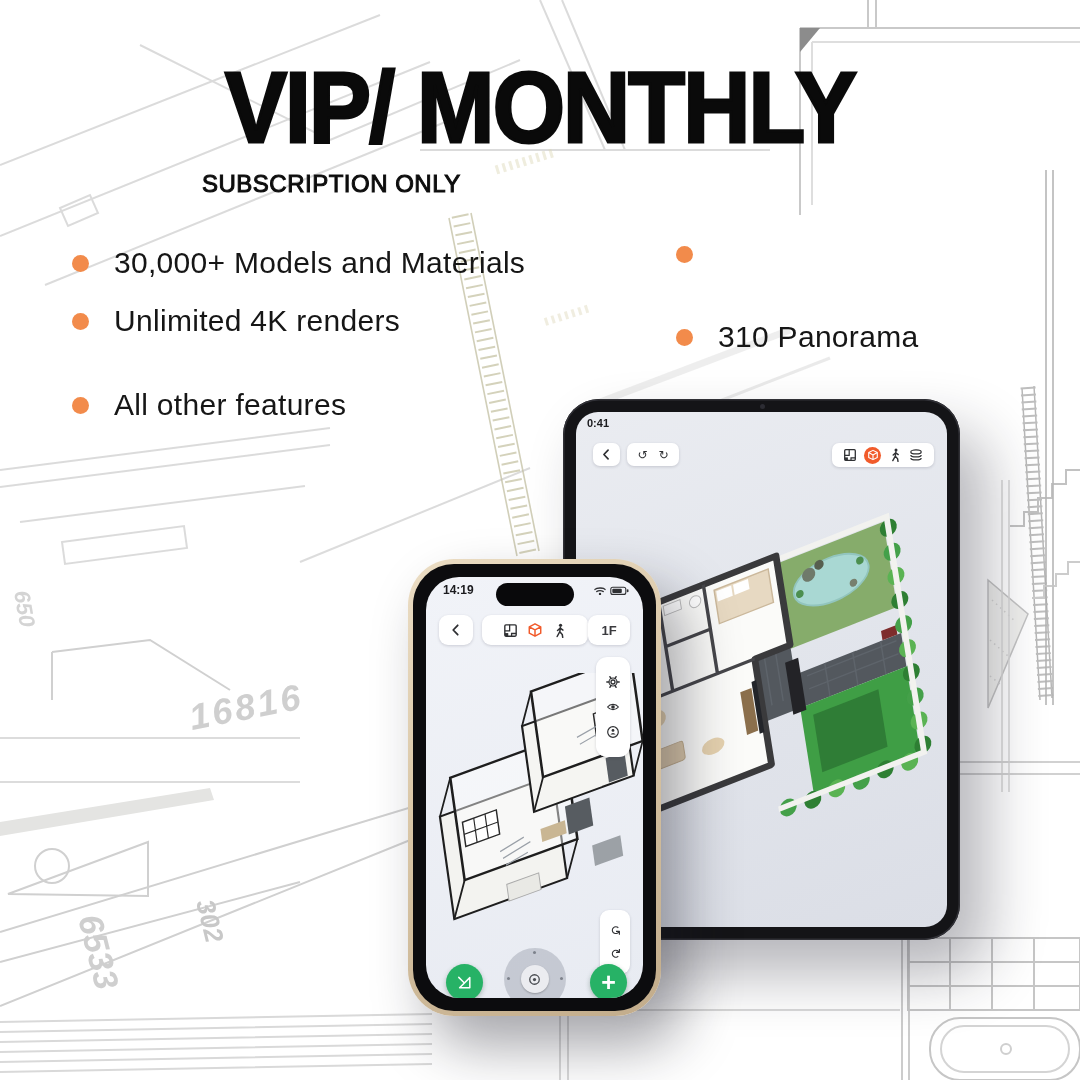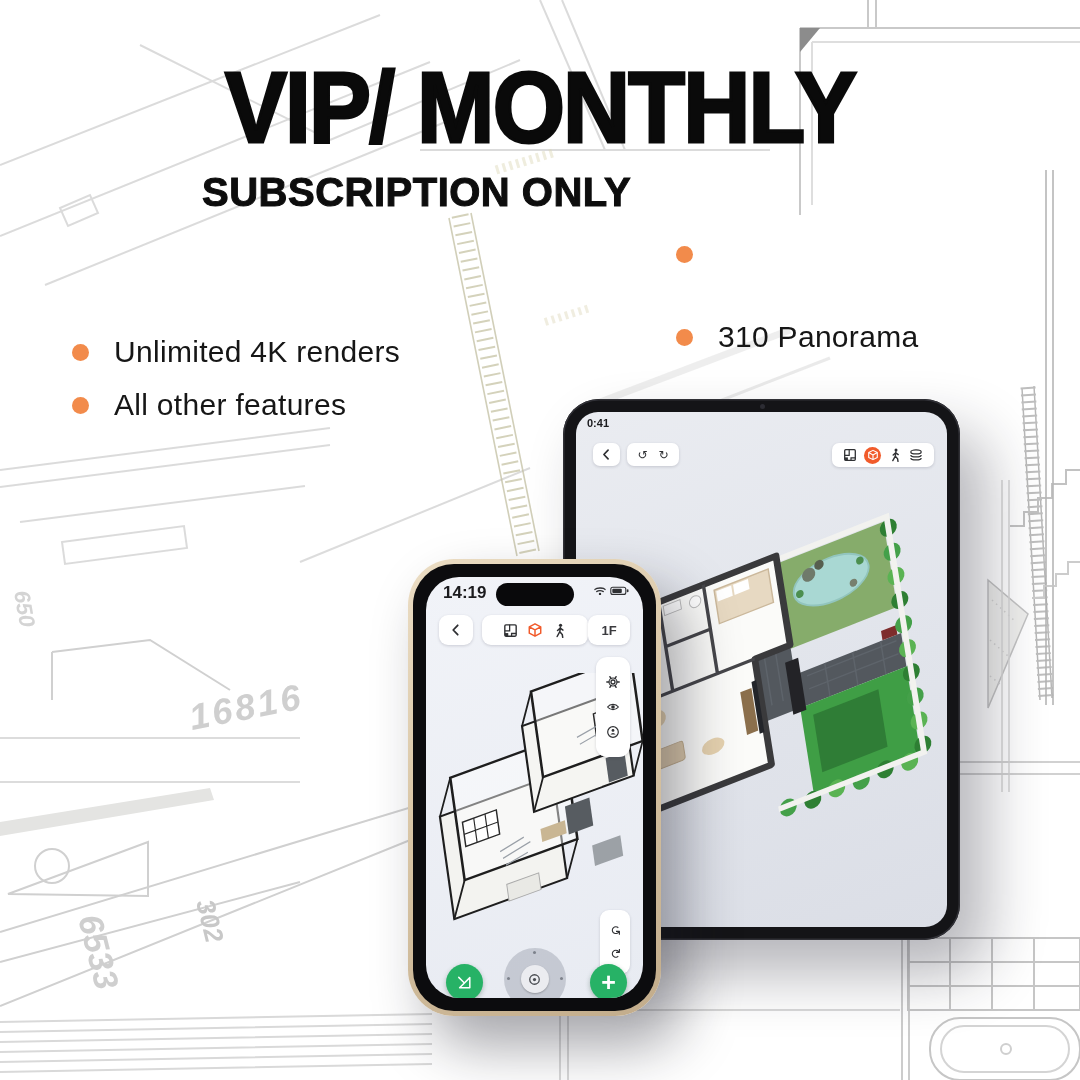--- a/index.html
+++ b/index.html
@@ -3,21 +3,21 @@
 <meta charset="utf-8">
 <style>
   html,body{margin:0;padding:0;background:#fff;}
   .canvas{position:relative;width:1080px;height:1080px;overflow:hidden;background:#ffffff;
           font-family:"Liberation Sans",sans-serif;}
   .abs{position:absolute;}
   
   .title{position:absolute;top:54px;left:0;width:1080px;text-align:center;
          font-size:101px;font-weight:bold;letter-spacing:-2px;color:#0a0a0a;line-height:1.05;
          -webkit-text-stroke:3px #0a0a0a;transform:scaleX(.92);}
-  .subtitle{position:absolute;left:202px;top:170px;font-size:40px;font-weight:bold;
+  .subtitle{position:absolute;left:202px;top:170px;font-size:24px;font-weight:normal;
             letter-spacing:.5px;color:#0d0d0d;-webkit-text-stroke:1px #0d0d0d;}
   
   .feature{position:absolute;display:flex;align-items:center;gap:25px;font-size:30px;
            color:#161616;letter-spacing:.3px;}
   .dot{width:17px;height:17px;border-radius:50%;flex:none;background:#F28B4B;}
   
   .tablet{position:absolute;left:563px;top:399px;width:397px;height:541px;background:#141417;
           border-radius:36px;box-shadow:26px 34px 60px rgba(25,25,40,.32), inset 0 0 0 1.5px #303036;z-index:1;}
   .tab-cam{position:absolute;left:50%;top:5px;width:5px;height:5px;margin-left:-2px;border-radius:50%;background:#2c2c33;}
   .tablet-screen{position:absolute;left:13px;top:13px;right:13px;bottom:13px;border-radius:22px;
@@ -31,21 +31,21 @@
                 background:linear-gradient(165deg,#F1F3F8,#E8EBF2);}
   .island{position:absolute;left:50%;transform:translateX(-50%);top:6px;width:78px;height:23px;
           border-radius:12px;background:#09090b;}
   
   .chip{position:absolute;background:#ffffff;border-radius:9px;box-shadow:0 1px 3px rgba(40,40,60,.18);
         display:flex;align-items:center;justify-content:center;}
   .time{position:absolute;font-weight:bold;color:#1b1b1e;text-align:right;}
   .icon{display:flex;align-items:center;justify-content:center;color:#2F3033;}
   .glyph{font-family:"DejaVu Sans",sans-serif;color:#2F3033;}
   
-  .p-time{left:17px;top:6px;font-size:17px;}
+  .p-time{left:17px;top:6px;font-size:12px;}
   .p-status{position:absolute;right:13px;top:9px;display:flex;gap:4px;align-items:center;}
   .p-back{left:13px;top:38px;width:34px;height:30px;}
   .p-toolbar{left:50%;transform:translateX(-50%);top:38px;width:106px;height:30px;gap:9px;}
   .p-floor{right:13px;top:38px;width:42px;height:30px;font-size:13px;font-weight:bold;color:#3a3a3e;}
   .p-side{right:13px;top:80px;width:34px;height:100px;border-radius:11px;flex-direction:column;gap:11px;}
   .p-history{right:13px;top:333px;width:30px;height:64px;flex-direction:column;gap:8px;}
   .p-history .glyph{transform:rotate(90deg);font-size:13px;}
   .fab{position:absolute;border-radius:50%;background:#27B266;display:flex;align-items:center;
        justify-content:center;box-shadow:0 2px 5px rgba(20,60,40,.3);}
   .fab-left{left:20px;top:387px;width:37px;height:37px;}
@@ -191,21 +191,25 @@
       <text x="78" y="918" font-size="34" transform="rotate(76 78 918)">6533</text>
       <text x="196" y="902" font-size="26" fill="#c8c8c8" transform="rotate(76 196 902)">302</text>
       <text x="14" y="592" font-size="22" fill="#d4d4d4" transform="rotate(80 14 592)">650</text>
       <text x="924" y="920" font-size="15" font-style="normal" font-weight="normal" fill="#8f8f8f">A</text>
     </g>
   </svg>
 
   <div class="title">VIP/ MONTHLY</div>
   <div class="subtitle">SUBSCRIPTION ONLY</div>
 
-  <div class="feature" style="left:72px;top:335px">
+  <div class="feature" style="left:72px;top:246px">
+    <span class="dot"></span>
+    <span>30,000+ Models and Materials</span>
+  </div>
+  <div class="feature" style="left:72px;top:304px">
     <span class="dot"></span>
     <span>Unlimited 4K renders</span>
   </div>
   <div class="feature" style="left:72px;top:388px">
     <span class="dot"></span>
     <span>All other features</span>
   </div>
   <div class="feature" style="left:676px;top:246px">
     <span class="dot"></span>
   </div>

